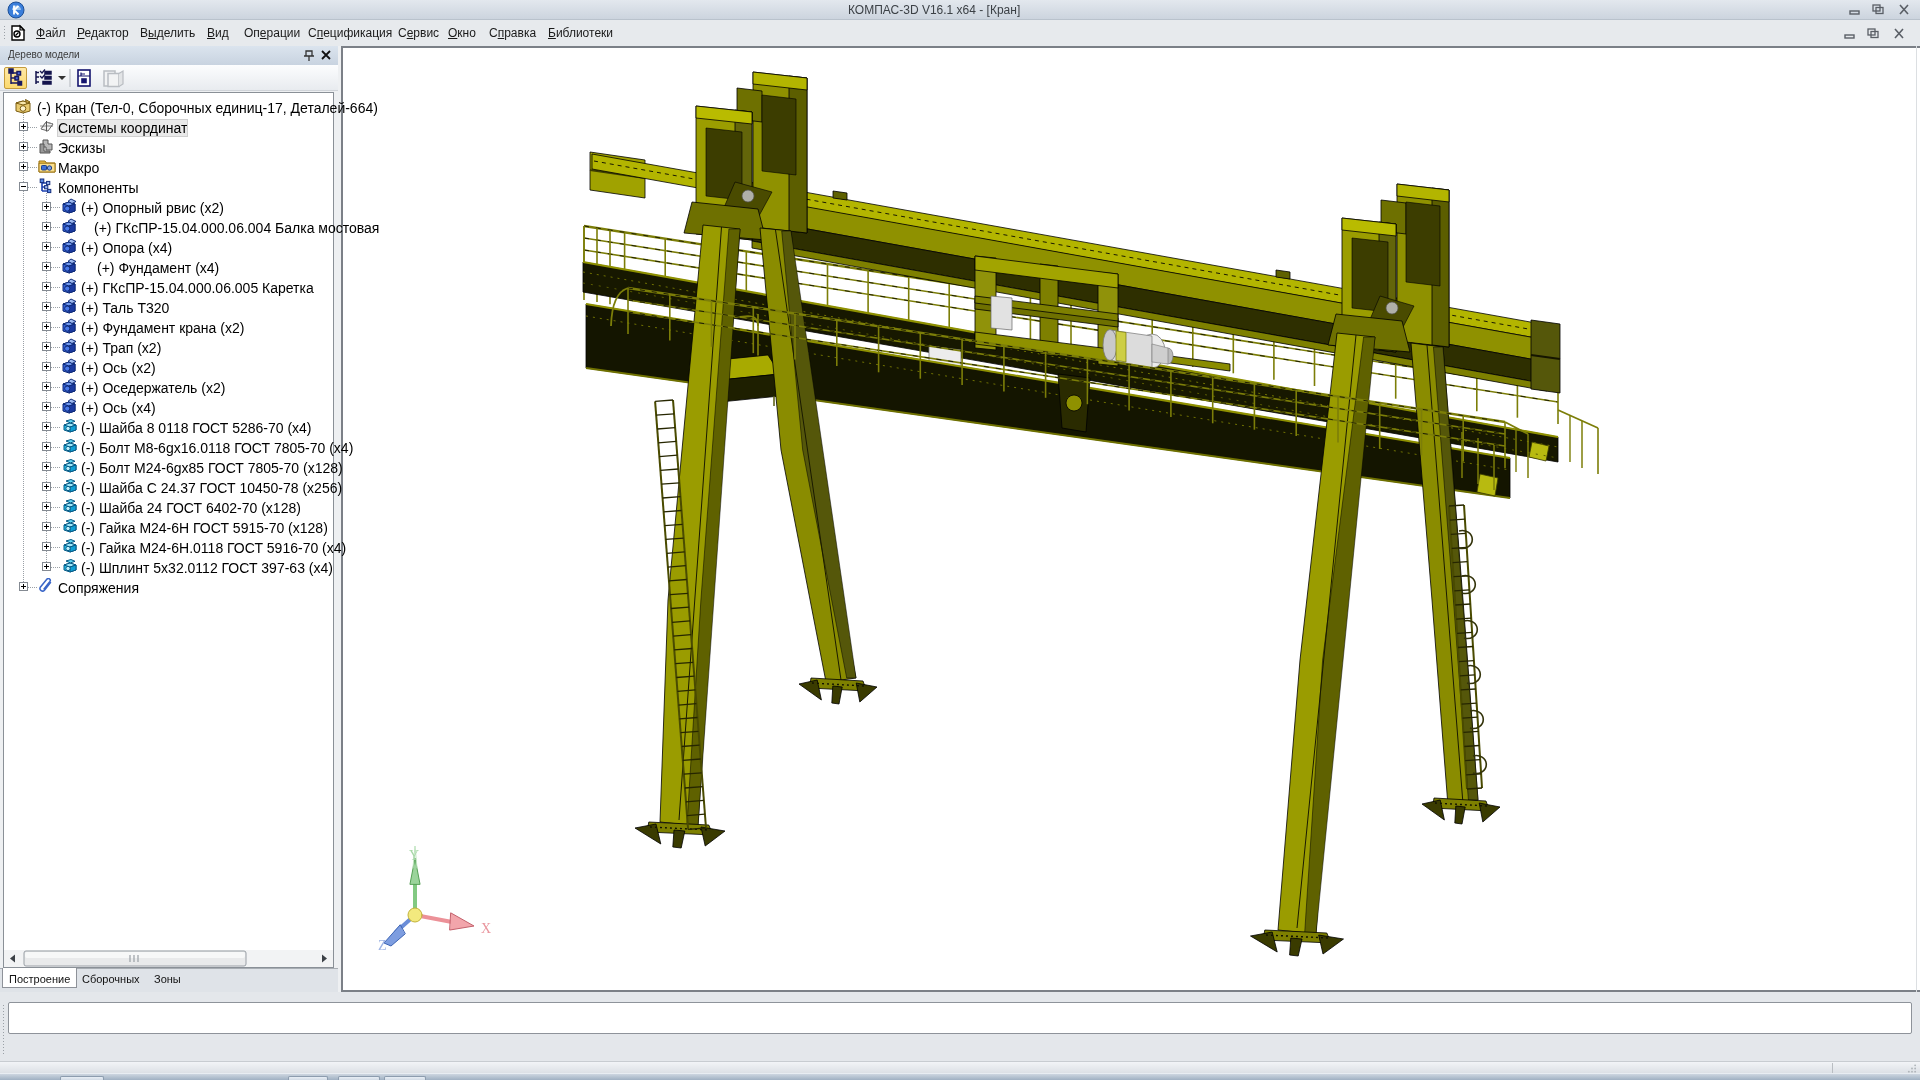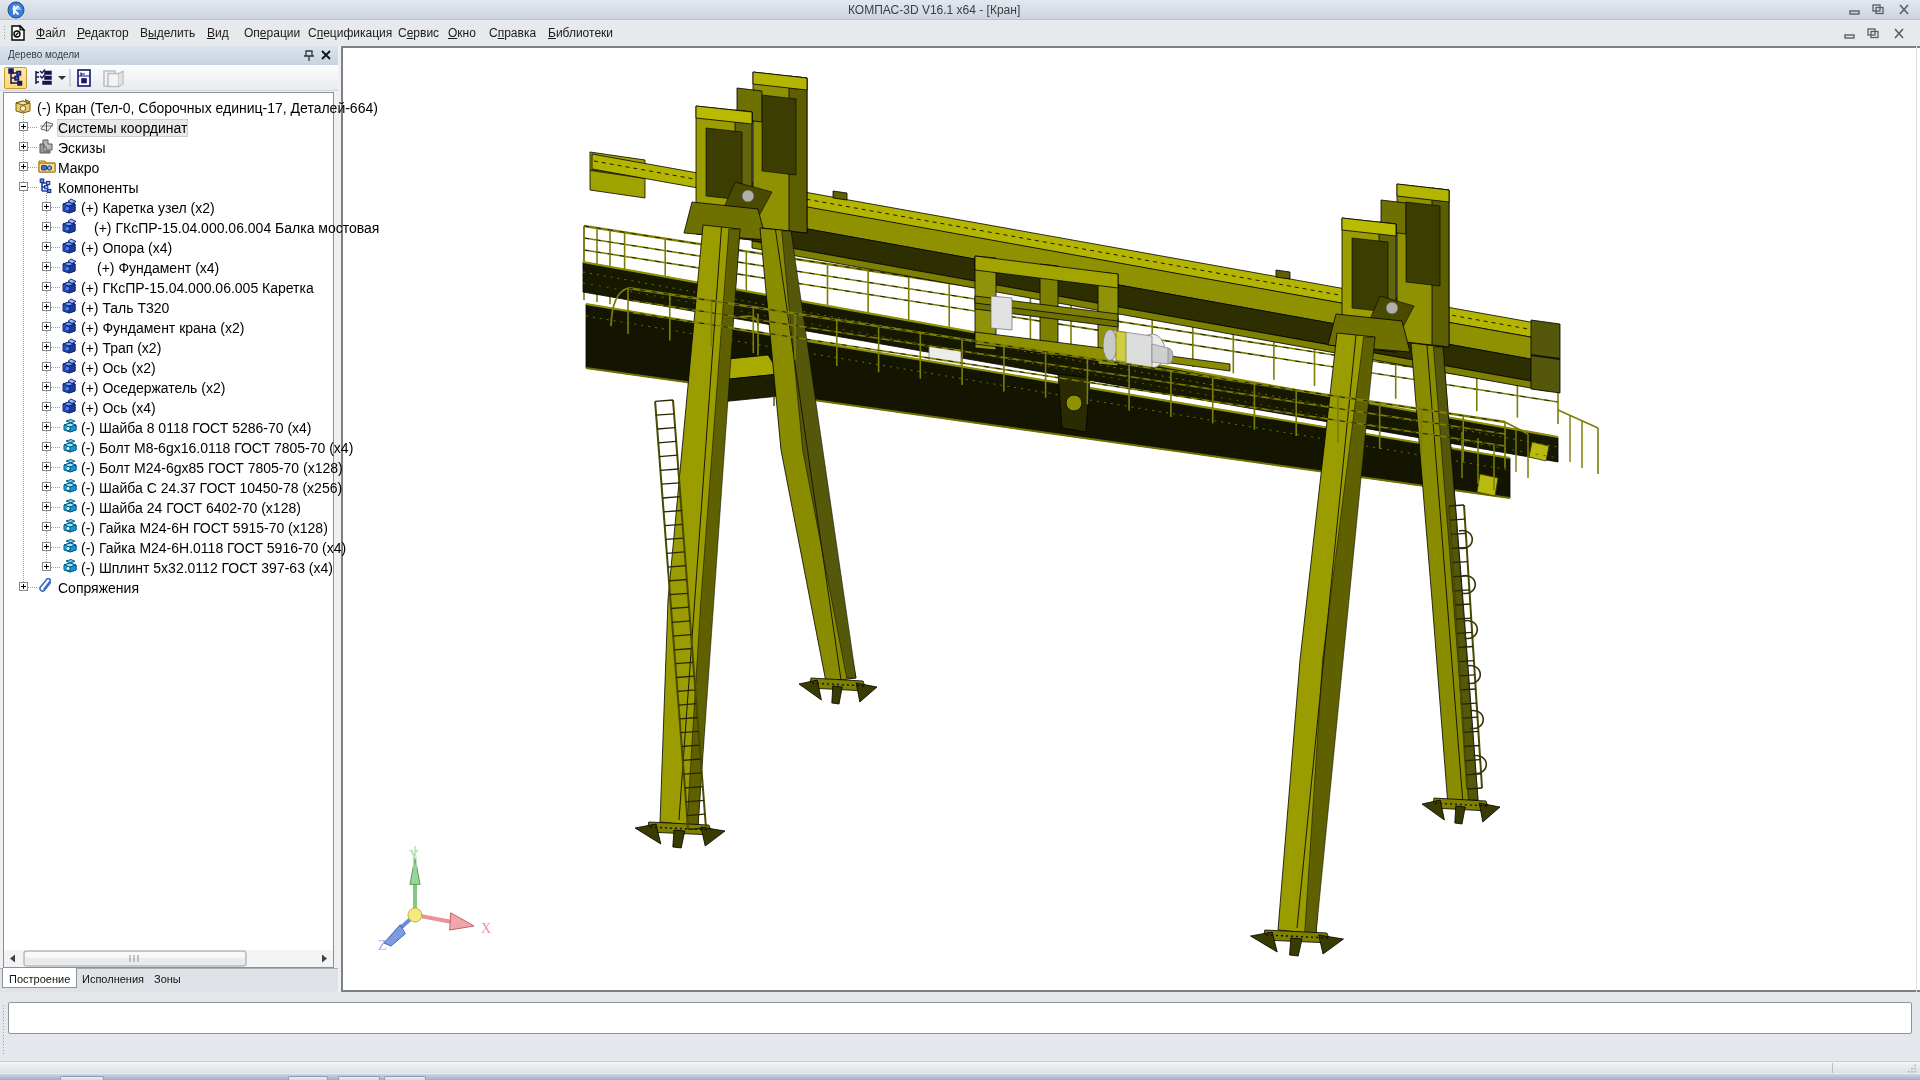--- a/index.html
+++ b/index.html
@@ -452,21 +452,21 @@
           <i style="position:absolute;left:1px;top:3px;width:5px;height:1px;background:#000"></i>
           <i style="position:absolute;left:3px;top:1px;width:1px;height:5px;background:#000"></i>
         </div>
         <span class="ticon" style="left:57px"><svg width="18" height="17" viewBox="0 0 18 17">
             <path d="M2 6 L8 4 L14 6 L14 13 L8 15 L2 13 Z" fill="#3560d8" stroke="#0e2a78"></path>
             <path d="M2 6 L8 4 L14 6 L8 8 Z" fill="#6f97ef" stroke="#0e2a78"></path>
             <path d="M8 8 L14 6 L14 13 L8 15 Z" fill="#1b3aa0" stroke="#0e2a78"></path>
             <circle cx="6.2" cy="10.6" r="2.6" fill="#4b79e8" stroke="#0e2a78"></circle>
             <path d="M10 1 l5 2.5 -4 2 -4 -2.2 Z" fill="#9db9f0" stroke="#0e2a78"></path>
           </svg></span>
-        <span class="ttext" style="left:77px">(+) Каретка узел (x2)</span>
+        <span class="ttext" style="left:77px">(+) Опорный рвис (x2)</span>
       </div>
 <div class="trow" style="top:124px">
         <div class="dot-h" style="left:47px;top:10px;width:9px"></div>
         <div class="expbox" style="left:38px;top:5px">
           <i style="position:absolute;left:1px;top:3px;width:5px;height:1px;background:#000"></i>
           <i style="position:absolute;left:3px;top:1px;width:1px;height:5px;background:#000"></i>
         </div>
         <span class="ticon" style="left:57px"><svg width="18" height="17" viewBox="0 0 18 17">
             <path d="M2 6 L8 4 L14 6 L14 13 L8 15 L2 13 Z" fill="#3560d8" stroke="#0e2a78"></path>
             <path d="M2 6 L8 4 L14 6 L8 8 Z" fill="#6f97ef" stroke="#0e2a78"></path>
@@ -748,21 +748,21 @@
    <rect x="0" y="0" width="329" height="17" fill="#f2f3f4"></rect>
    <path d="M11 4.5 l-5 4 5 4 z" fill="#3c4146"></path>
    <path d="M318 4.5 l5 4 -5 4 z" fill="#3c4146"></path>
    <rect x="20" y="1" width="222" height="15" rx="2" fill="#e9eaeb" stroke="#9aa0a6"></rect>
    <rect x="21" y="2" width="220" height="6" rx="2" fill="#f7f8f8"></rect>
    <path d="M126 5 v7 M130 5 v7 M134 5 v7" stroke="#9aa0a6" stroke-width="1.2"></path>
   </svg>
  </div>
  <div id="tabs">
   <div class="tab tabact" style="left:2px">Построение</div>
-  <div class="tab" style="left:76px">Исполнения</div>
+  <div class="tab" style="left:76px">Сборочных</div>
   <div class="tab" style="left:148px">Зоны</div>
  </div>
 </div>
 
 <div id="propbar">
  <div style="position:absolute;left:2px;top:12px;width:3px;height:50px;background-image:radial-gradient(circle,#9aa0a6 1px,transparent 1px);background-size:3px 3px;"></div>
  <div id="propbox"></div>
 </div>
 <div id="statusbar">
  <div style="position:absolute;left:1832px;top:1px;width:1px;height:11px;background:#b9bdc2"></div>

